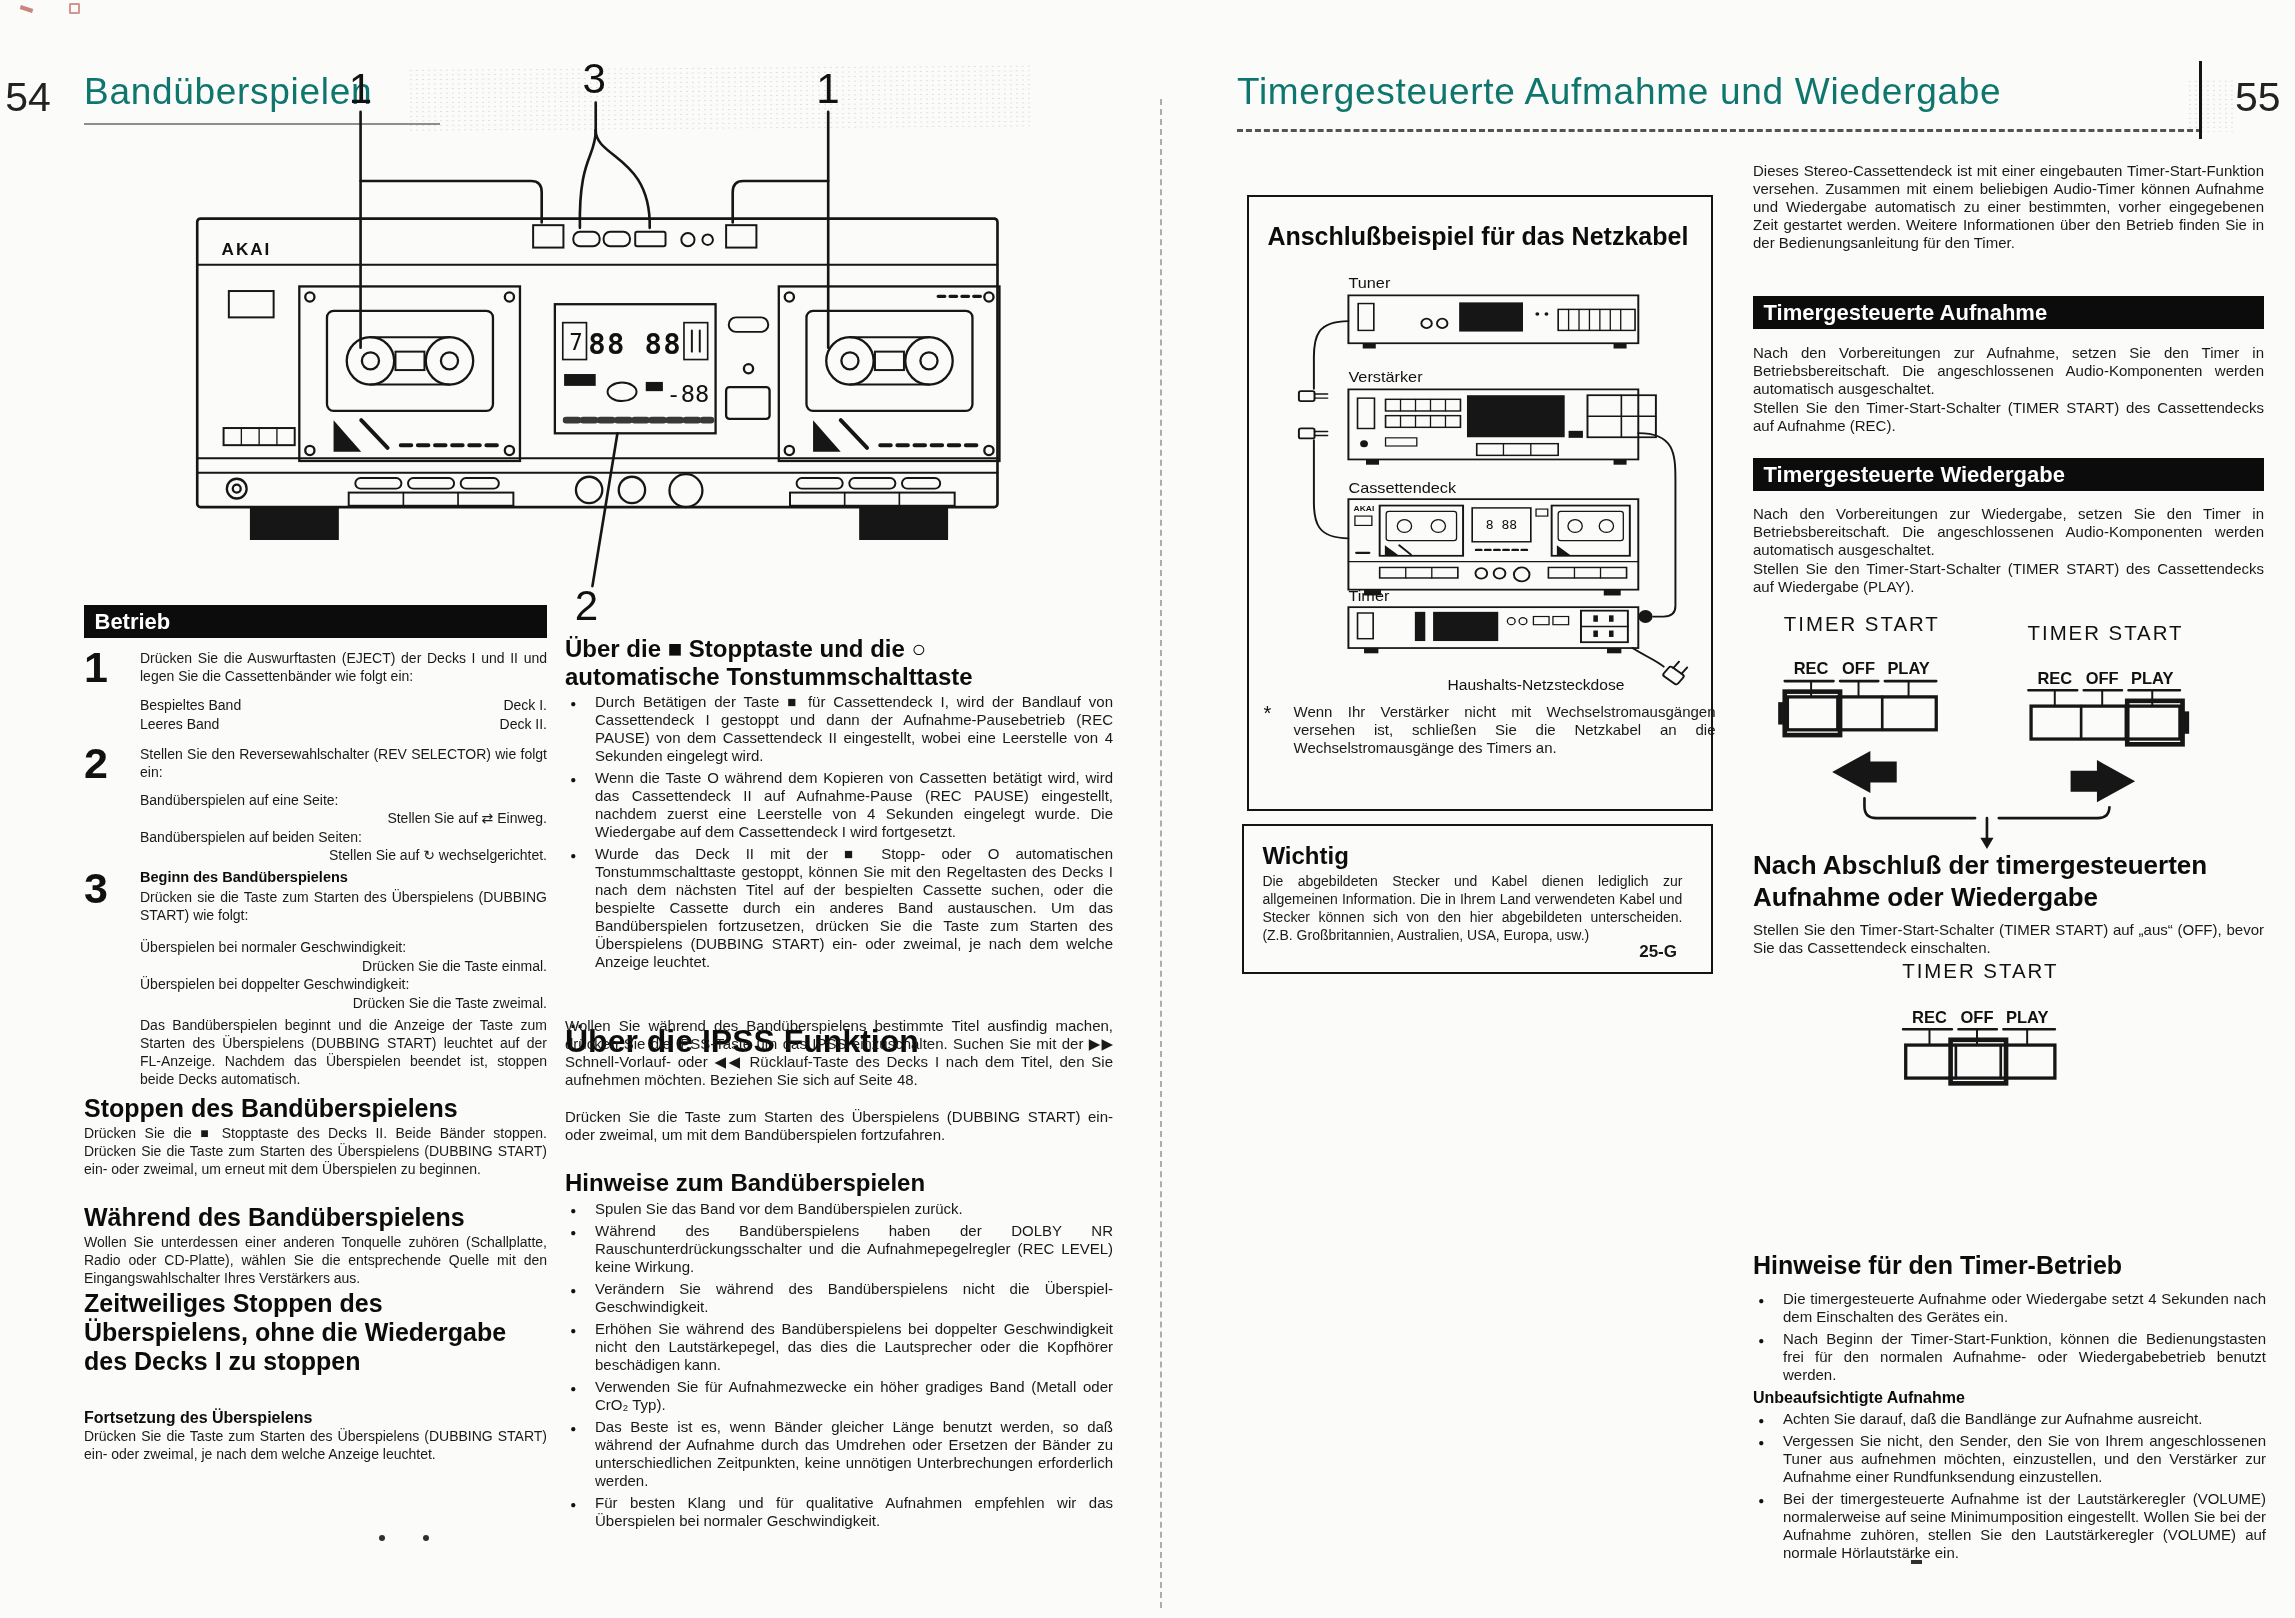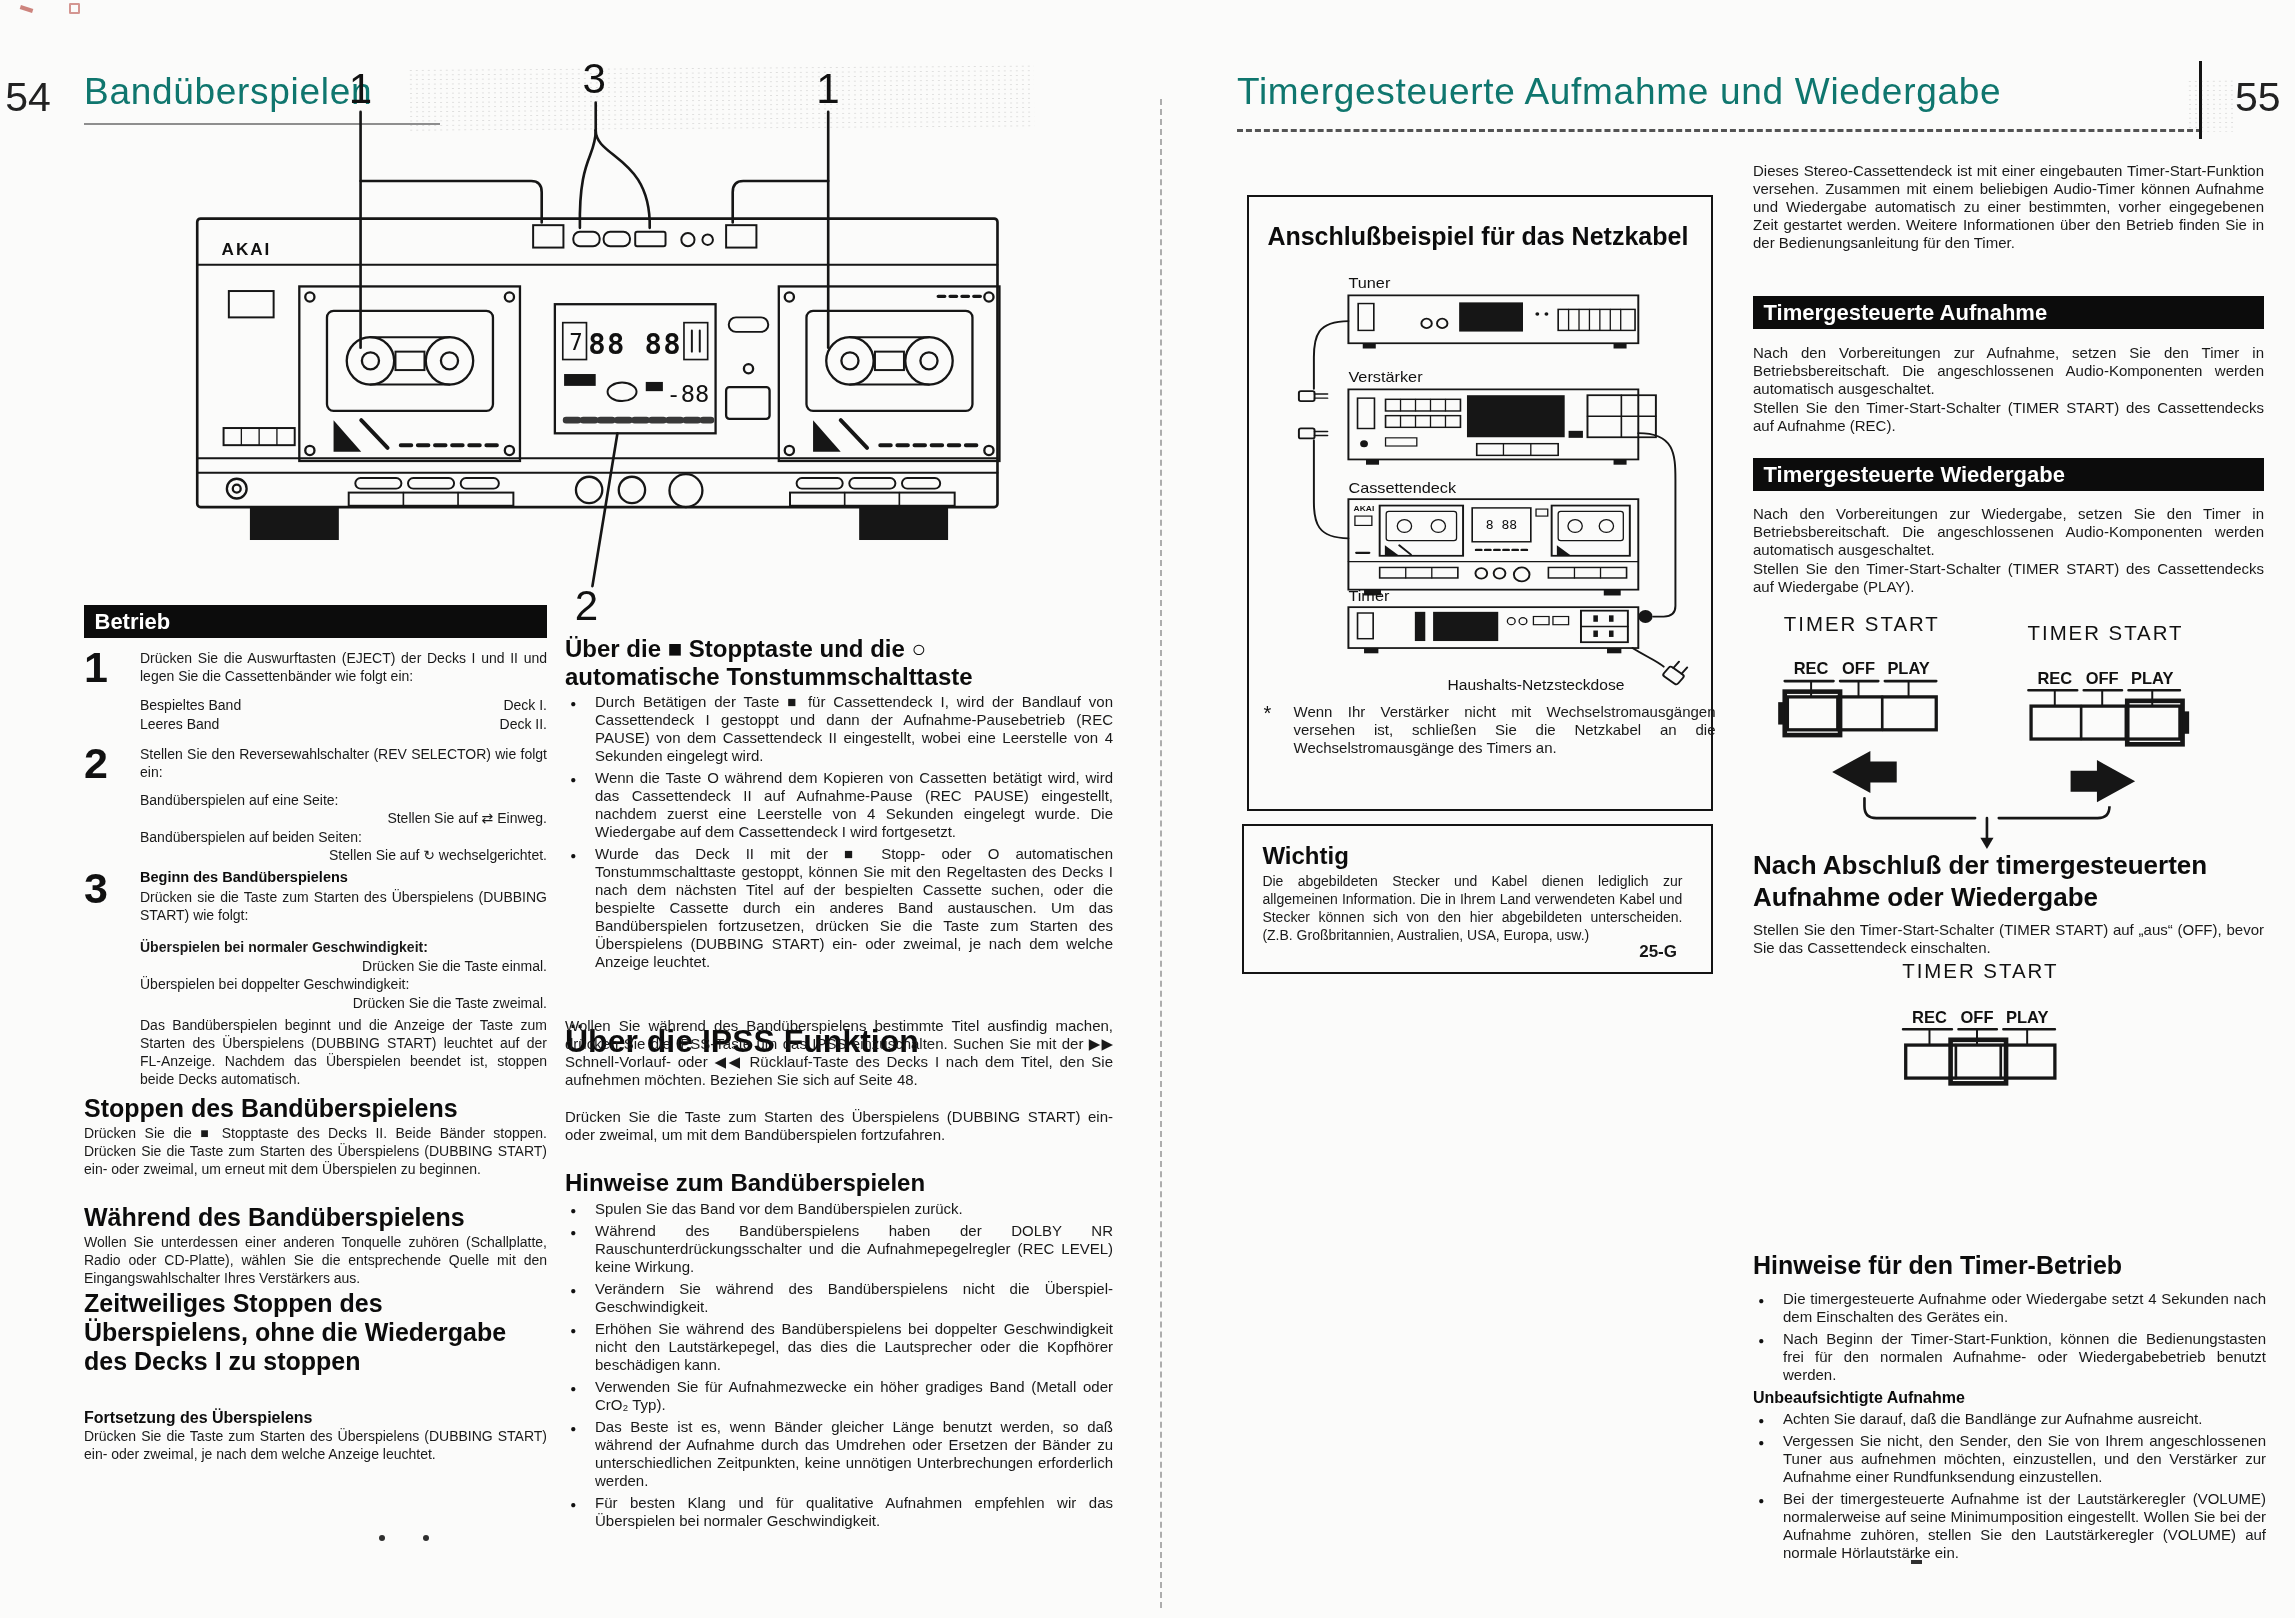--- a/index.html
+++ b/index.html
@@ -163,21 +163,21 @@
   <div class="abs stepnum" style="left:84px;top:743px;">2</div>
   <div class="abs body" style="left:140px;top:745px;width:407px;">Stellen Sie den Reversewahlschalter (REV SELECTOR) wie folgt ein:</div>
   <div class="abs body" style="left:140px;top:791px;width:407px;">Bandüberspielen auf eine Seite:</div>
   <div class="abs body rt" style="left:140px;top:809px;width:407px;text-align:right;">Stellen Sie auf  ⇄  Einweg.</div>
   <div class="abs body" style="left:140px;top:828px;width:407px;">Bandüberspielen auf beiden Seiten:</div>
   <div class="abs body rt" style="left:140px;top:846px;width:407px;text-align:right;">Stellen Sie auf  ↻  wechselgerichtet.</div>
 
   <div class="abs stepnum" style="left:84px;top:868px;">3</div>
   <div class="abs h3" style="left:140px;top:868px;width:407px;font-size:14.5px;">Beginn des Bandüberspielens</div>
   <div class="abs body" style="left:140px;top:888px;width:407px;">Drücken sie die Taste zum Starten des Überspielens (DUBBING START) wie folgt:</div>
-  <div class="abs body" style="left:140px;top:938px;width:407px;font-weight:bold;">Überspielen bei normaler Geschwindigkeit:</div>
+  <div class="abs body" style="left:140px;top:938px;width:407px;">Überspielen bei normaler Geschwindigkeit:</div>
   <div class="abs body rt" style="left:140px;top:957px;width:407px;text-align:right;">Drücken Sie die Taste einmal.</div>
   <div class="abs body" style="left:140px;top:975px;width:407px;">Überspielen bei doppelter Geschwindigkeit:</div>
   <div class="abs body rt" style="left:140px;top:994px;width:407px;text-align:right;">Drücken Sie die Taste zweimal.</div>
   <div class="abs body" style="left:140px;top:1016px;width:407px;">Das Bandüberspielen beginnt und die Anzeige der Taste zum Starten des Überspielens (DUBBING START) leuchtet auf der FL-Anzeige. Nachdem das Überspielen beendet ist, stoppen beide Decks automatisch.</div>
 
   <div class="abs h2" style="left:84px;top:1094px;width:463px;">Stoppen des Bandüberspielens</div>
   <div class="abs body" style="left:84px;top:1124px;width:463px;">Drücken Sie die ■ Stopptaste des Decks II. Beide Bänder stoppen. Drücken Sie die Taste zum Starten des Überspielens (DUBBING START) ein- oder zweimal, um erneut mit dem Überspielen zu beginnen.</div>
 
   <div class="abs h2" style="left:84px;top:1203px;width:463px;">Während des Bandüberspielens</div>
   <div class="abs body" style="left:84px;top:1233px;width:463px;">Wollen Sie unterdessen einer anderen Tonquelle zuhören (Schallplatte, Radio oder CD-Platte), wählen Sie die entsprechende Quelle mit den Eingangswahlschalter Ihres Verstärkers aus.</div>

